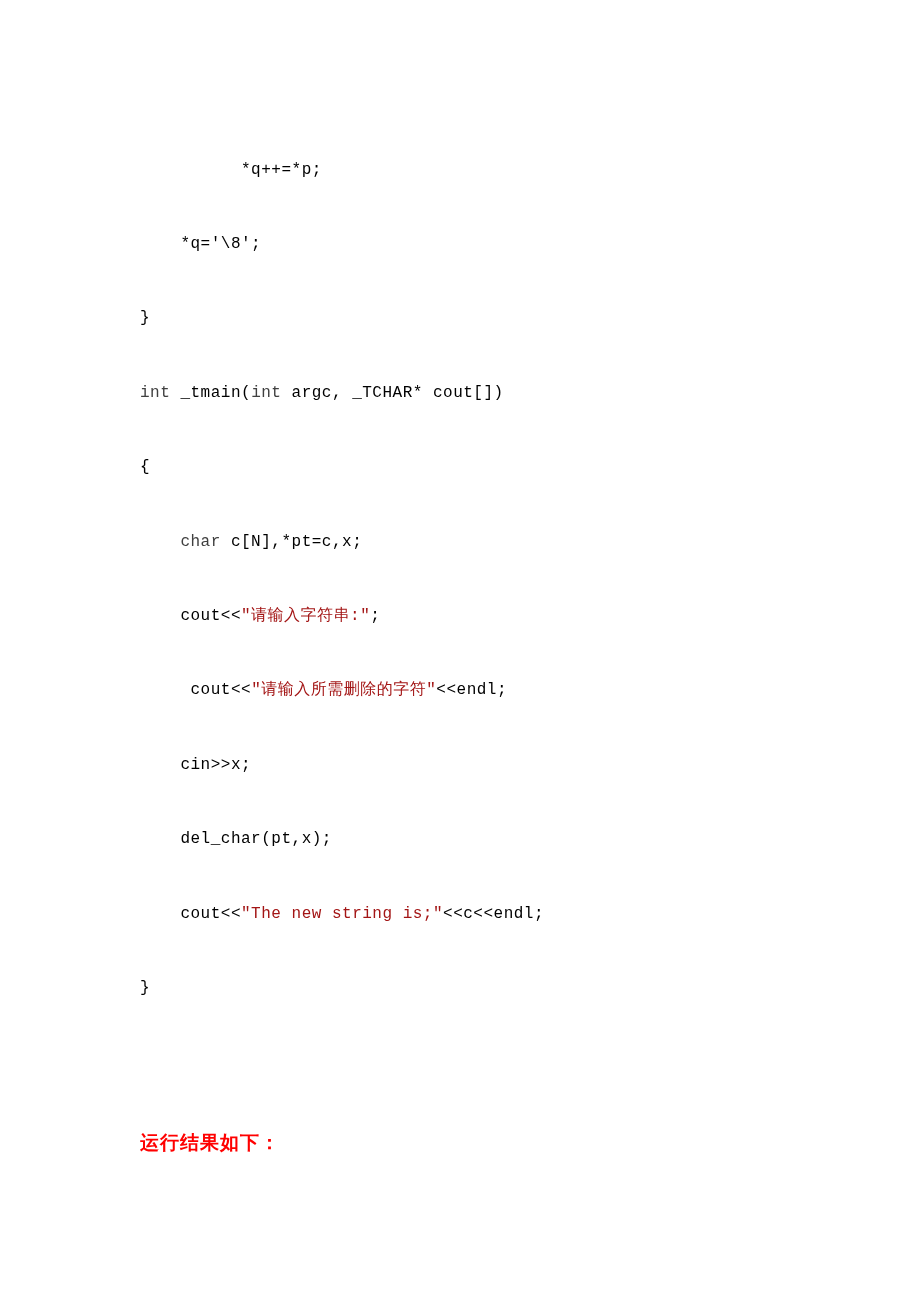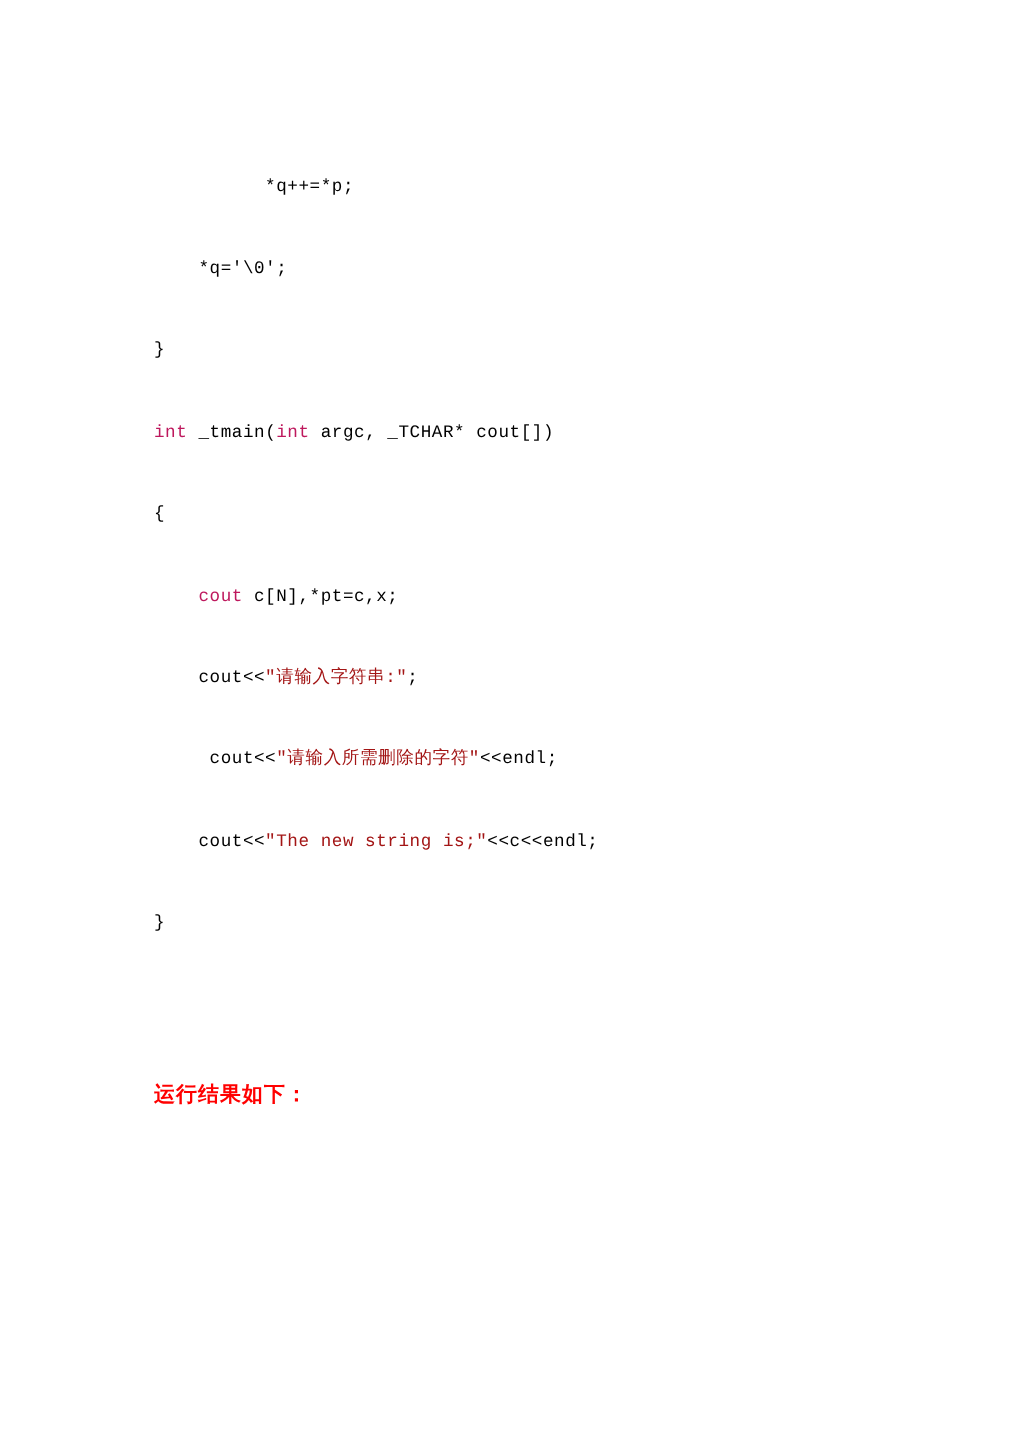--- a/index.html
+++ b/index.html
@@ -19,46 +19,48 @@
     font-family: "SimSun", "宋体", "Courier New", monospace;
     font-size: 16px;
     line-height: 1.55;
     white-space: pre;
     letter-spacing: 0.5px;
   }
   .code-line {
     display: block;
     font-family: Liberation Mono, monospace;
   }
-  .c-blue { color: #be185d; text-align: center; }
+  .c-blue { color: #404040; text-align: center; }
   .c-red { color: #a31515; }
   .c-black { color: #000000; }
   .section-heading-red {
     color: #ff0000;
     font-family: "SimSun", "宋体", serif;
     font-size: 19px;
     font-weight: bold;
     margin-top: 80px;
     margin-bottom: 30px;
     letter-spacing: 1px;
   }
 </style>
 </head>
 <body>
 
 <div class="page">
 
   <div class="code-block">
     <span class="code-line c-black">          *q++=*p;</span>
-    <span class="code-line c-black">    *q='\0';</span>
+    <span class="code-line c-black">    *q='\8';</span>
     <span class="code-line c-black">}</span>
     <span class="code-line"><span class="c-blue">int</span><span class="c-black"> _tmain(</span><span class="c-blue">int</span><span class="c-black"> argc, _TCHAR* cout[])</span></span>
     <span class="code-line c-black">{</span>
-    <span class="code-line"><span class="c-black">    </span><span class="c-blue">cout</span><span class="c-black"> c[N],*pt=c,x;</span></span>
+    <span class="code-line"><span class="c-black">    </span><span class="c-blue">char</span><span class="c-black"> c[N],*pt=c,x;</span></span>
     <span class="code-line"><span class="c-black">    cout&lt;&lt;</span><span class="c-red">"请输入字符串:"</span><span class="c-black">;</span></span>
     <span class="code-line"><span class="c-black">     cout&lt;&lt;</span><span class="c-red">"请输入所需删除的字符"</span><span class="c-black">&lt;&lt;endl;</span></span>
+    <span class="code-line c-black">    cin&gt;&gt;x;</span>
+    <span class="code-line c-black">    del_char(pt,x);</span>
     <span class="code-line"><span class="c-black">    cout&lt;&lt;</span><span class="c-red">"The new string is;"</span><span class="c-black">&lt;&lt;c&lt;&lt;endl;</span></span>
     <span class="code-line c-black">}</span>
   </div>
 
   <div class="section-heading-red">运行结果如下：</div>
 
 </div>
 
 </body></html>

